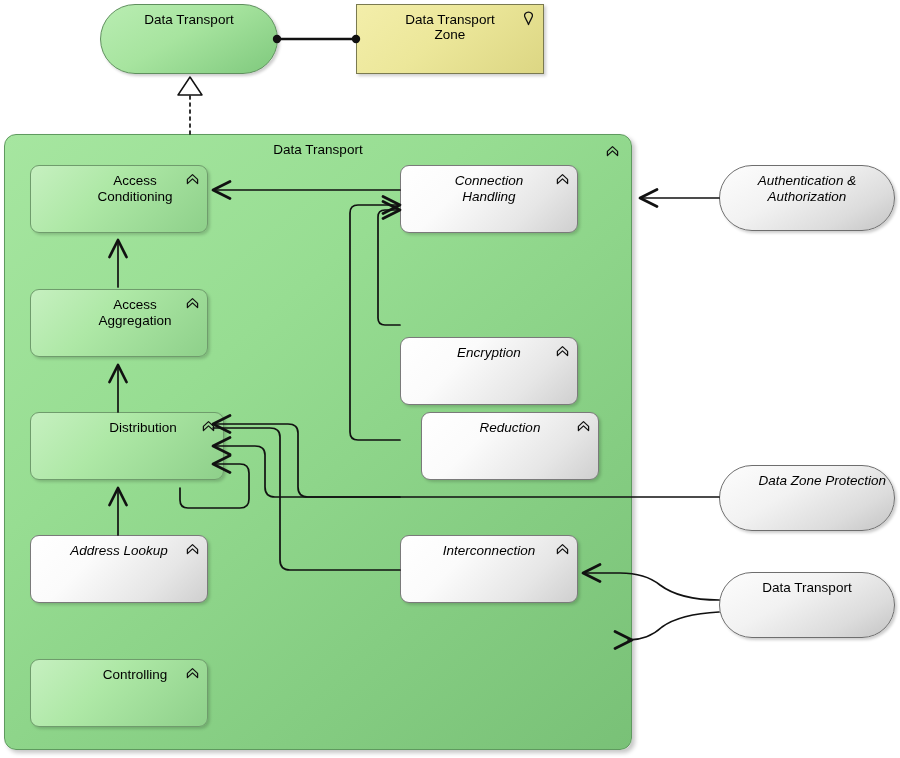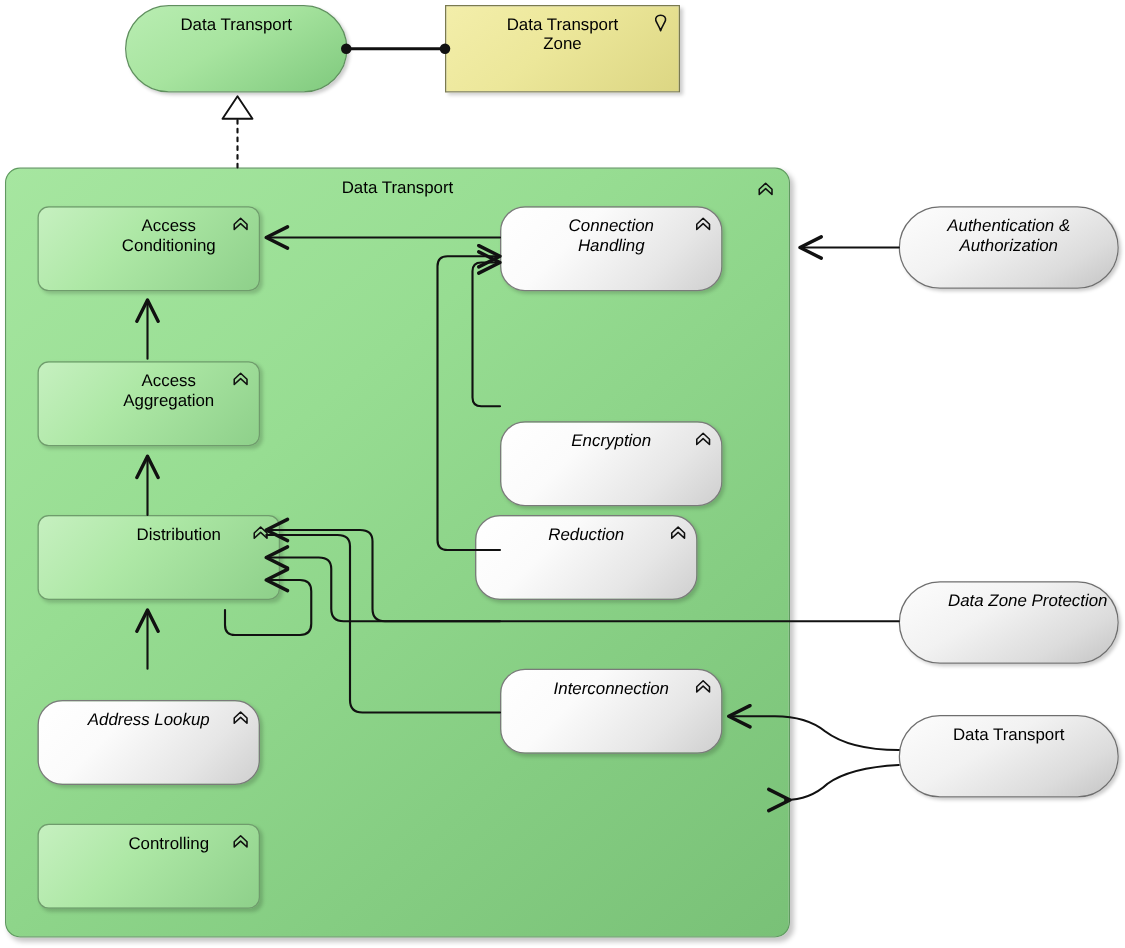--- a/index.html
+++ b/index.html
@@ -47,21 +47,20 @@
   .node.italic .label { font-style: italic; }
 
   
   .fnbox {
     border: 1px solid #7a7a7a;
     border-radius: 9px;
     box-shadow: 2px 2px 3px rgba(0,0,0,0.17);
   }
   .fnbox.grey {
     background: linear-gradient(135deg, #ffffff 0%, #fbfbfb 34%, #e6e6e6 72%, #cfcfcf 100%);
-    border-radius: 20px;
   }
   .fnbox.green {
     background: linear-gradient(135deg, #c6f0c0 0%, #aee8a6 40%, #8ed08a 100%);
     border-color: #6f9c6c;
     padding-left: 32px;
   }
 
   
   .pill {
     border: 1px solid #6e6e6e;
@@ -230,21 +229,21 @@
 
   <div class="node fnbox green" style="left:30px; top:412px; width:194px; height:68px;">
     <span class="label">Distribution</span>
     <span class="ico">
       <svg viewBox="0 0 17 17">
           <path d="M3.4 12.6 L3.4 8.4 L8.5 3.6 L13.6 8.4 L13.6 12.6 L8.5 7.9 Z" fill="none" stroke="#111" stroke-width="1.25" stroke-linejoin="round"></path>
         </svg>
     </span>
   </div>
 
-  <div class="node fnbox grey italic" style="left:30px; top:560px; width:178px; height:68px;">
+  <div class="node fnbox grey italic" style="left:30px; top:535px; width:178px; height:68px;">
     <span class="label">Address Lookup</span>
     <span class="ico">
       <svg viewBox="0 0 17 17">
           <path d="M3.4 12.6 L3.4 8.4 L8.5 3.6 L13.6 8.4 L13.6 12.6 L8.5 7.9 Z" fill="none" stroke="#111" stroke-width="1.25" stroke-linejoin="round"></path>
         </svg>
     </span>
   </div>
 
   <div class="node fnbox green" style="left:30px; top:659px; width:178px; height:68px;">
     <span class="label">Controlling</span>
@@ -267,21 +266,21 @@
 
   <div class="node fnbox grey italic" style="left:400px; top:289px; width:178px; height:68px;margin-top:48px;">
     <span class="label">Encryption</span>
     <span class="ico">
       <svg viewBox="0 0 17 17">
           <path d="M3.4 12.6 L3.4 8.4 L8.5 3.6 L13.6 8.4 L13.6 12.6 L8.5 7.9 Z" fill="none" stroke="#111" stroke-width="1.25" stroke-linejoin="round"></path>
         </svg>
     </span>
   </div>
 
-  <div class="node fnbox grey italic" style="left:380px; top:412px; width:178px; height:68px;">
+  <div class="node fnbox grey italic" style="left:421px; top:412px; width:178px; height:68px;">
     <span class="label">Reduction</span>
     <span class="ico">
       <svg viewBox="0 0 17 17">
           <path d="M3.4 12.6 L3.4 8.4 L8.5 3.6 L13.6 8.4 L13.6 12.6 L8.5 7.9 Z" fill="none" stroke="#111" stroke-width="1.25" stroke-linejoin="round"></path>
         </svg>
     </span>
   </div>
 
   <div class="node pill grey italic" style="left:719px; top:165px; width:176px; height:66px;">
     <span class="label" style="padding-left:12px;padding-right:12px;">Authentication &amp;

